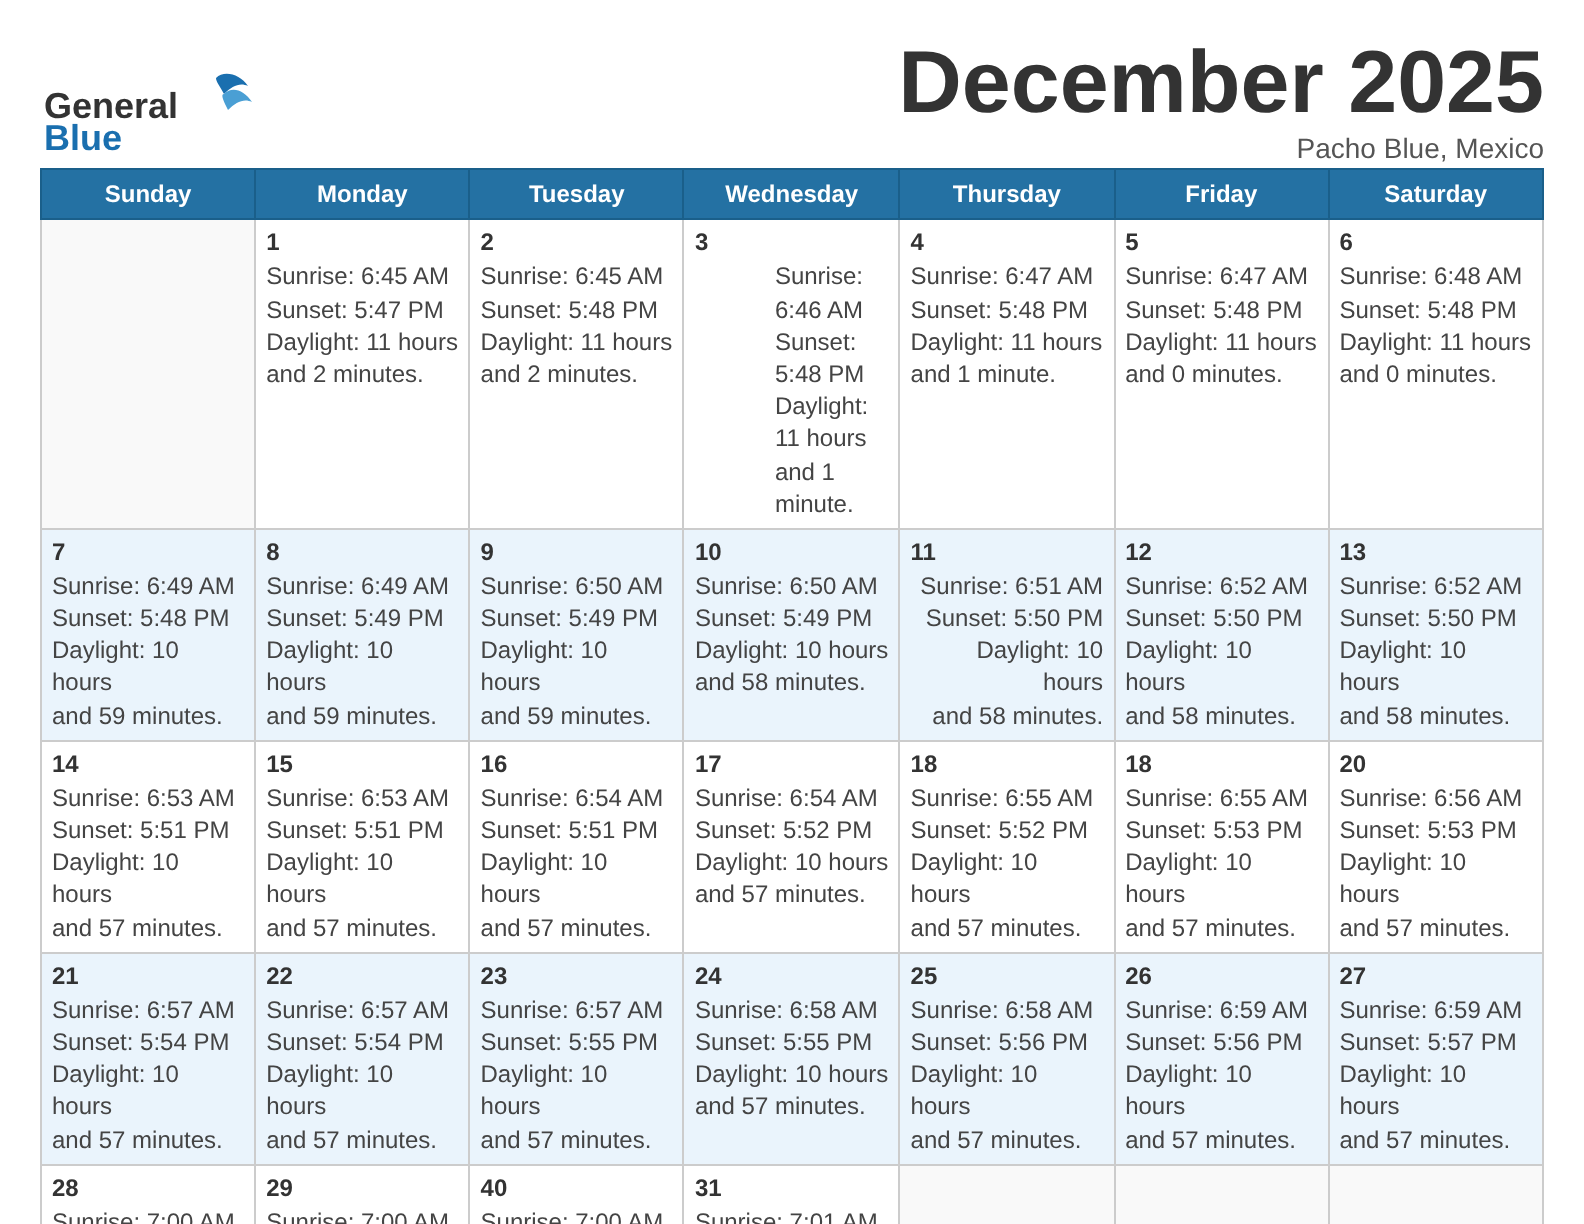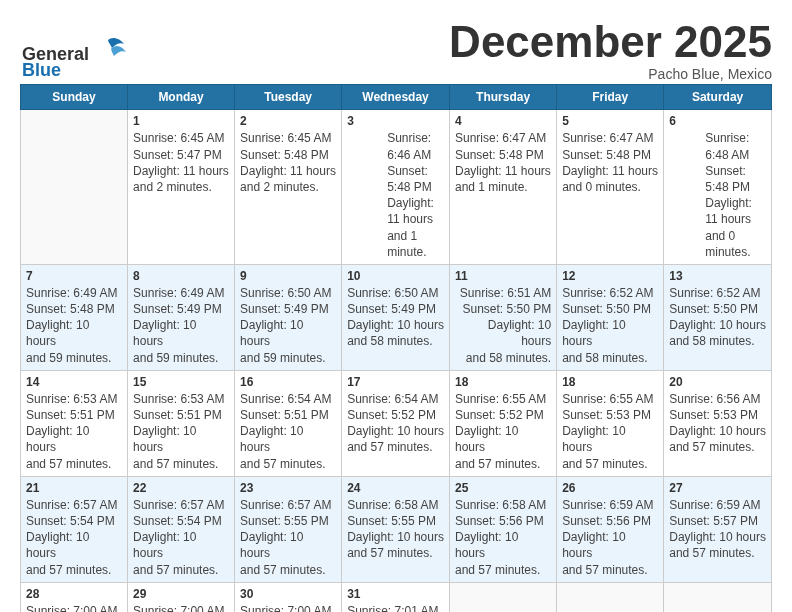--- a/index.html
+++ b/index.html
@@ -150,21 +150,21 @@
           </td>
           <td>
             <span class="day-number">5</span>
             <div class="day-info" style="white-space: pre-line;">Sunrise: 6:47 AM
 Sunset: 5:48 PM
 Daylight: 11 hours
 and 0 minutes.</div>
           </td>
           <td>
             <span class="day-number">6</span>
-            <div class="day-info" style="white-space: pre-line; margin-left: 36px;">Sunrise: 6:48 AM
+            <div class="day-info" style="white-space: pre-line;">Sunrise: 6:48 AM
 Sunset: 5:48 PM
 Daylight: 11 hours
 and 0 minutes.</div>
           </td>
         </tr>
         <tr class="row-alt">
           <td>
             <span class="day-number">7</span>
             <div class="day-info" style="white-space: pre-line;">Sunrise: 6:49 AM
 Sunset: 5:48 PM
@@ -325,21 +325,21 @@
 and 57 minutes.</div>
           </td>
           <td>
             <span class="day-number">29</span>
             <div class="day-info" style="white-space: pre-line;">Sunrise: 7:00 AM
 Sunset: 5:58 PM
 Daylight: 10 hours
 and 57 minutes.</div>
           </td>
           <td>
-            <span class="day-number">30</span>
+            <span class="day-number">40</span>
             <div class="day-info" style="white-space: pre-line;">Sunrise: 7:00 AM
 Sunset: 5:59 PM
 Daylight: 10 hours
 and 58 minutes.</div>
           </td>
           <td>
             <span class="day-number">31</span>
             <div class="day-info" style="white-space: pre-line;">Sunrise: 7:01 AM
 Sunset: 5:59 PM
 Daylight: 10 hours

